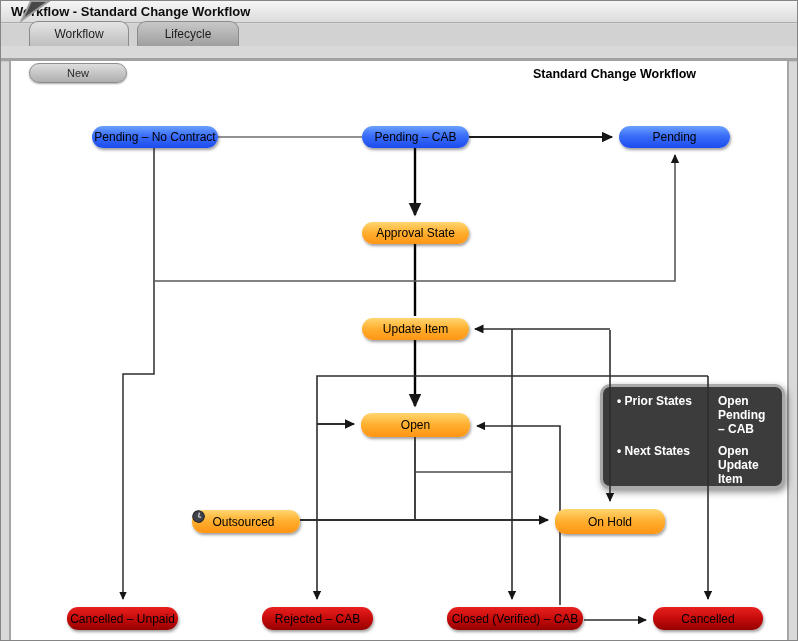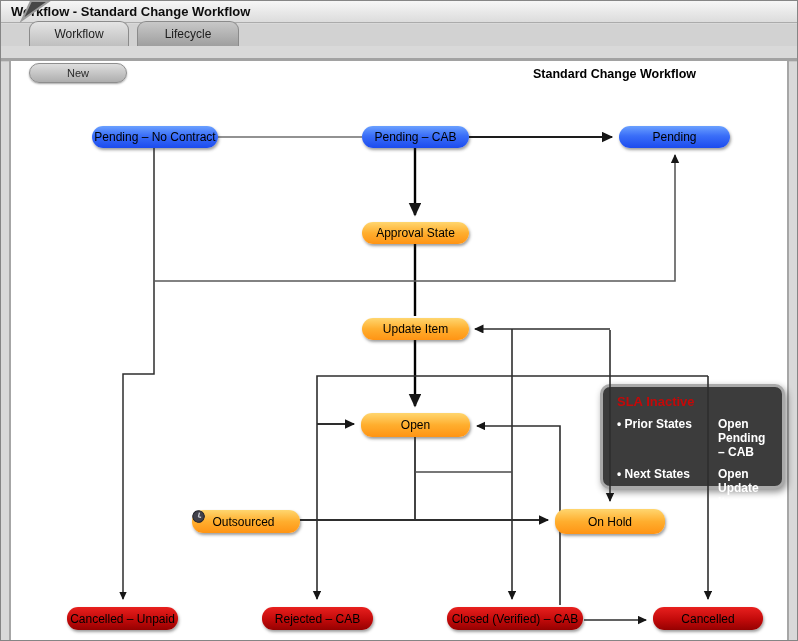--- a/index.html
+++ b/index.html
@@ -128,21 +128,20 @@
         </div>
         <div class="node red" style="left: 430px; top: 606px; width: 136px; height: 23px;">
           <span>Closed (Verified) – CAB</span>
         </div>
         <div class="node red" style="left: 636px; top: 606px; width: 110px; height: 23px;">
           <span>Cancelled</span>
         </div>
       </div>
 
     <div class="tooltip">
-      <div class="tt-title">SLA Inactive</div>
       <div class="tt-row">
         <div class="tt-label"><span>•</span> <span>Prior States</span></div>
         <div class="tt-values">
           <div>Open</div>
           <div>Pending – CAB</div>
         </div>
       </div>
       <div class="tt-row">
         <div class="tt-label"><span>•</span> <span>Next States</span></div>
         <div class="tt-values">

